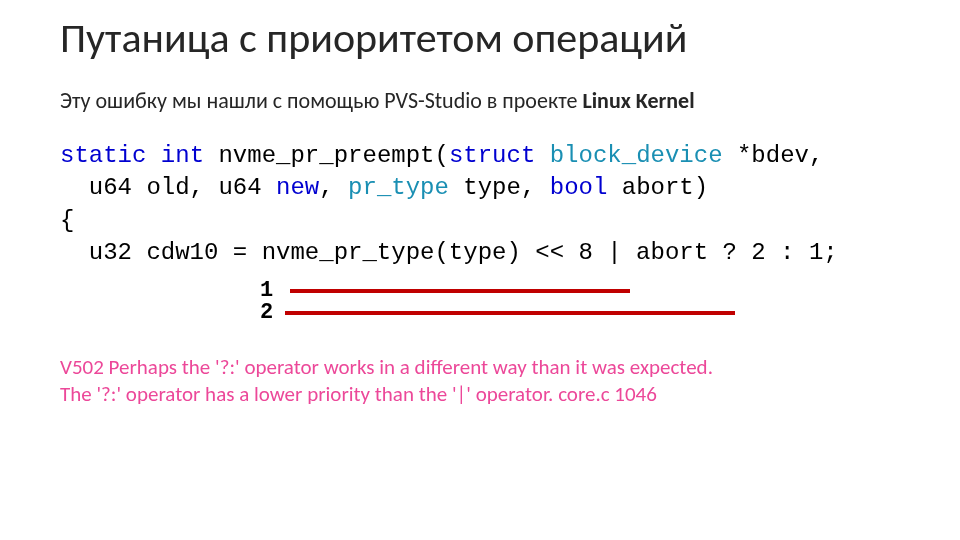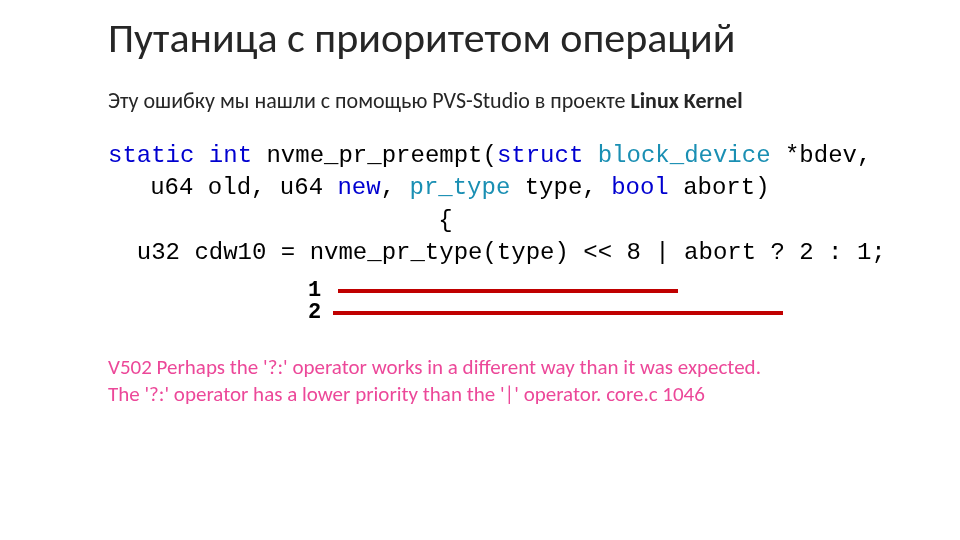--- a/index.html
+++ b/index.html
@@ -11,21 +11,20 @@
     font-family: Calibri, "Segoe UI", Arial, sans-serif;
     color: #222;
     overflow: hidden;
   }
   .slide {
     box-sizing: border-box;
     padding: 12px 48px 24px 60px;
     width: 783px;
     height: 540px;
     position: relative;
-    margin-left: 48px;
   }
   .title {
     font-size: 42px;
     font-weight: 400;
     margin: 0 0 24px 0;
     color: #262626;
   }
   .subtitle {
     font-size: 22px;
     font-weight: 400;
@@ -34,21 +33,20 @@
   }
   .subtitle .bold { font-weight: 700; }
 
   .code {
     font-family: Consolas, "Courier New", monospace;
     font-size: 24px;
     line-height: 1.35;
     white-space: pre;
     color: #000;
     margin-bottom: 10px;
-    text-align: center;
   }
   .kw   { color: #0000d0; }  
   .type { color: #1a8fb3; }  
 
   .annot {
     font-family: Consolas, "Courier New", monospace;
     margin-left: 200px;
     margin-top: 4px;
   }
   .annot-row {

